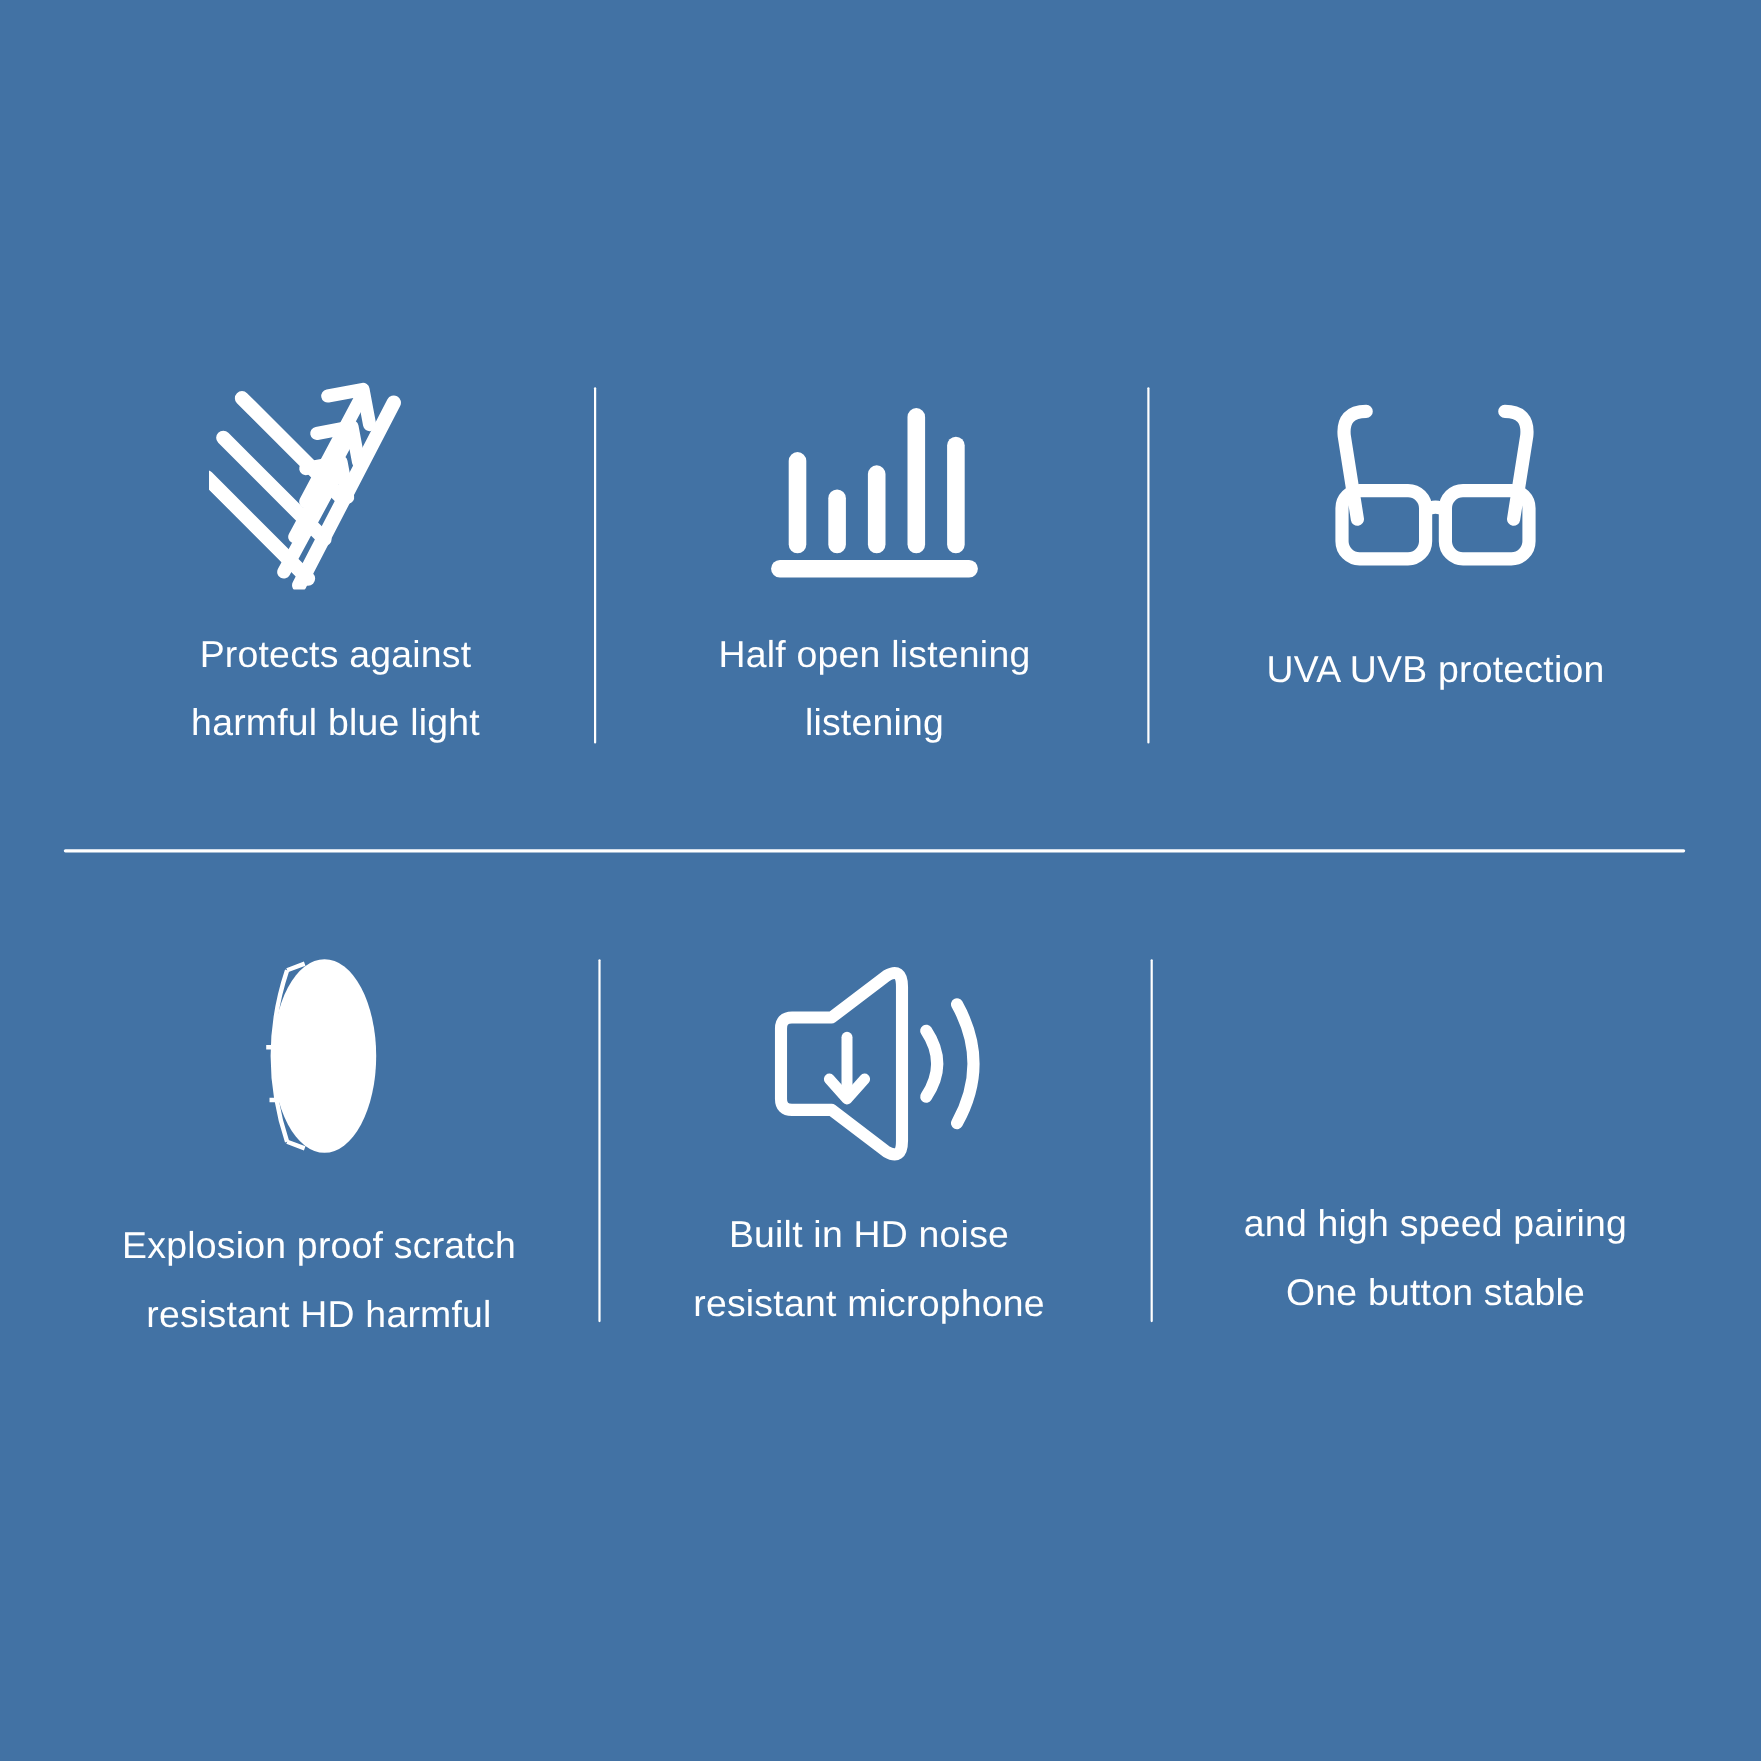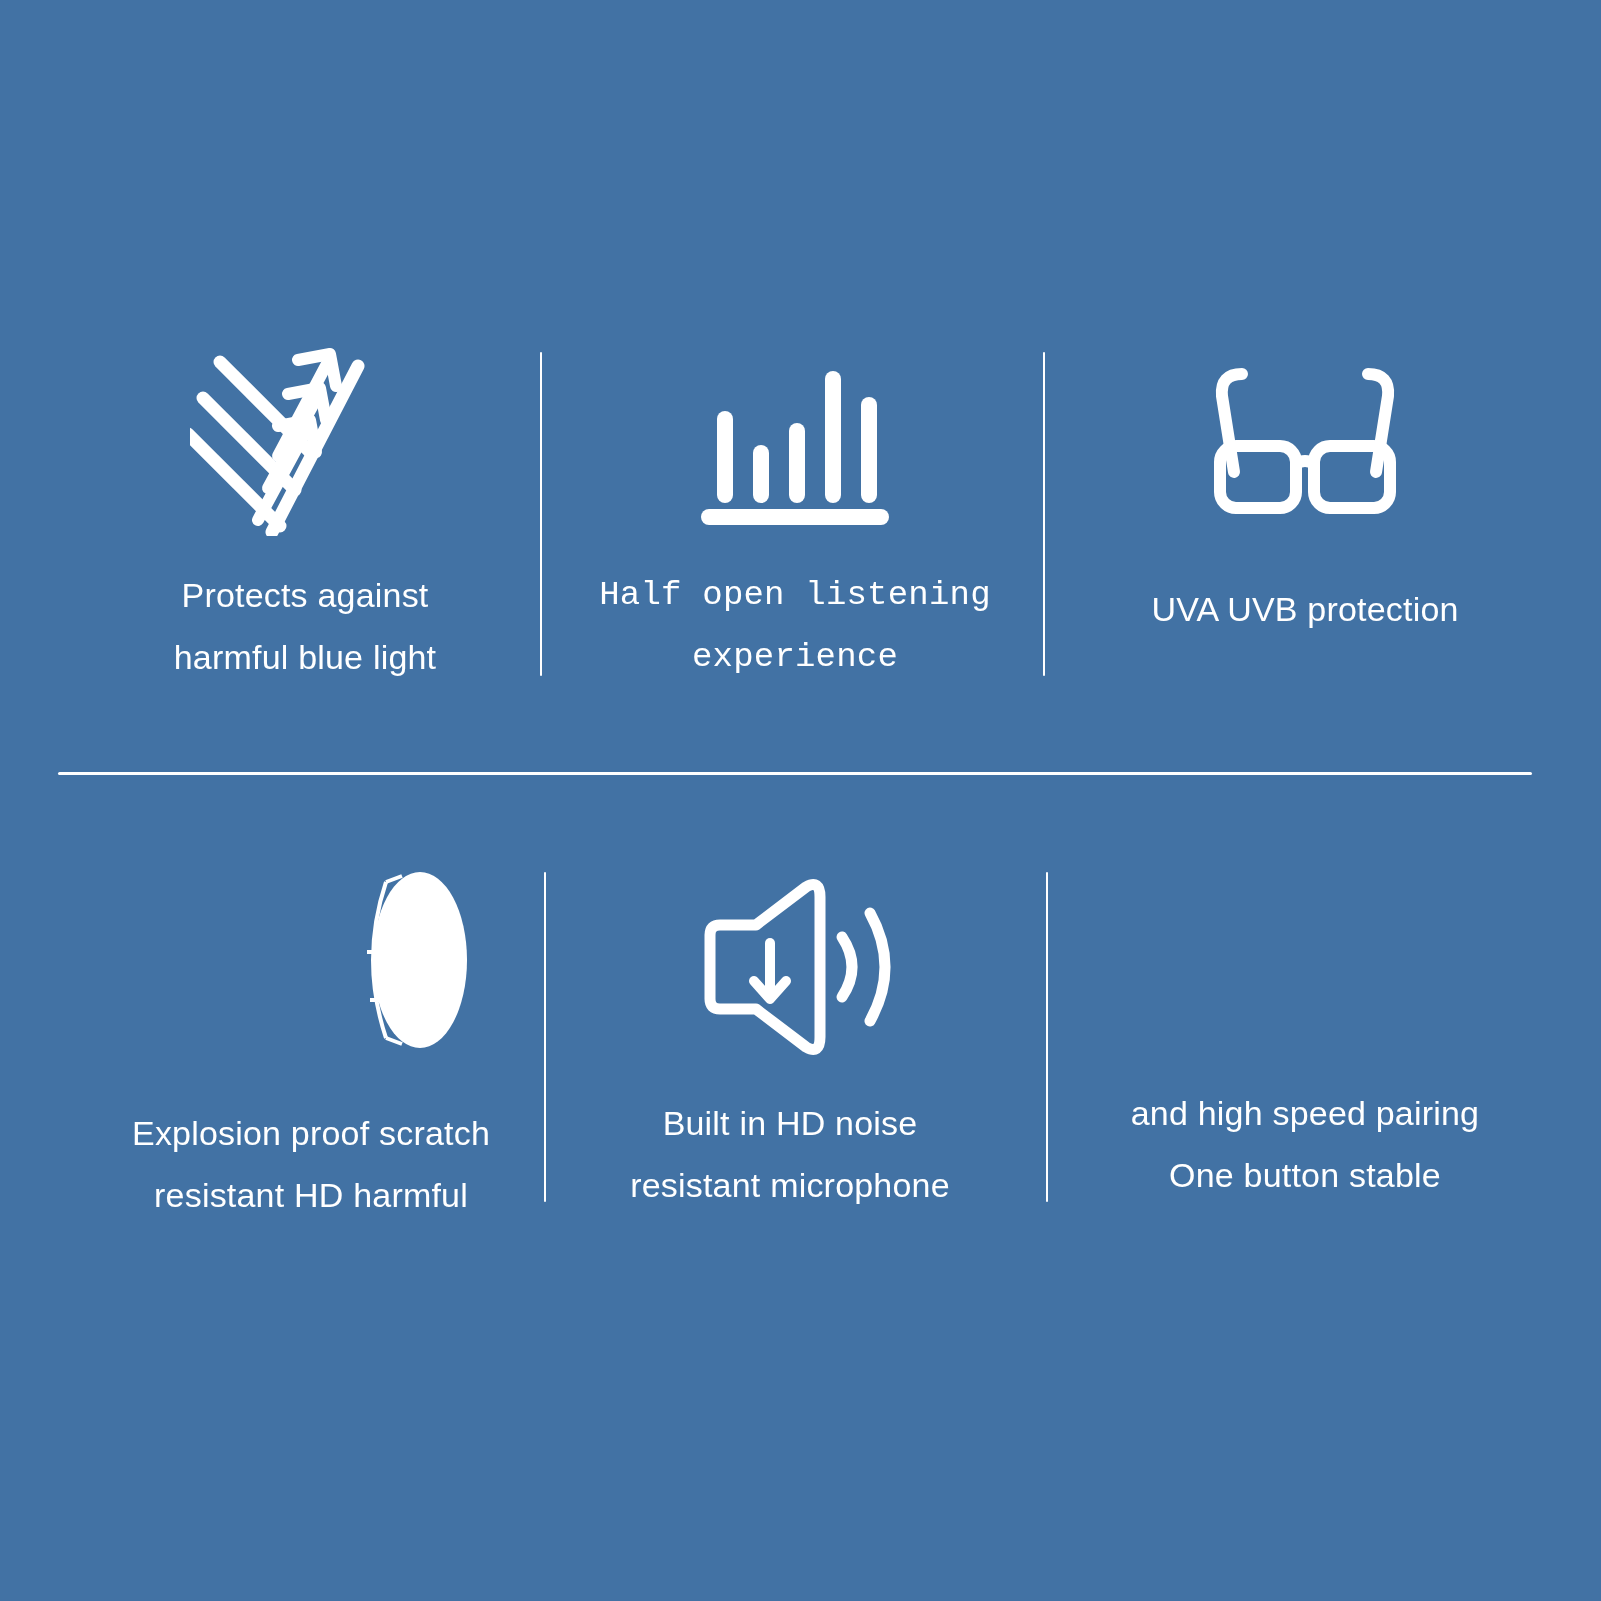--- a/index.html
+++ b/index.html
@@ -58,34 +58,34 @@
     background: #ffffff;
     border-radius: 2px;
   }
 
   
   #cell-bluelight { left: 110px;  top: 336px; width: 390px; }
   #cell-halfopen  { left: 600px;  top: 336px; width: 390px; }
   #cell-uvprot    { left: 1095px; top: 320px; width: 420px; }
 
   
-  #cell-lenses    { left: 90px;   top: 845px; width: 400px; align-items: flex-end; }
+  #cell-lenses    { left: 90px;   top: 845px; width: 400px; }
   #cell-mic       { left: 590px;  top: 845px; width: 400px; }
   #cell-pairing   { left: 1090px; top: 845px; width: 430px; }
 
   #cell-bluelight .icon-wrap,
   #cell-halfopen  .icon-wrap,
   #cell-uvprot    .icon-wrap { height: 200px; }
 
   #cell-lenses .icon-wrap,
   #cell-mic    .icon-wrap,
   #cell-pairing .icon-wrap { height: 215px; }
 
   #cell-bluelight .caption { margin-top: 28px; }
-  #cell-halfopen  .caption { margin-top: 28px; font-family: Liberation Mono, monospace; }
+  #cell-halfopen  .caption { margin-top: 28px; }
   #cell-uvprot    .caption { margin-top: 58px; }
 
   #cell-lenses  .caption { margin-top: 42px; }
   #cell-mic     .caption { margin-top: 32px; }
   #cell-pairing .caption { margin-top: 22px; }
 
   #div-v-1 { left: 540px;  top: 352px; height: 324px; }
   #div-v-2 { left: 1043px; top: 352px; height: 324px; }
   #div-v-3 { left: 544px;  top: 872px; height: 330px; }
   #div-v-4 { left: 1046px; top: 872px; height: 330px; }
@@ -133,21 +133,21 @@
           <line x1="66" y1="92" x2="66" y2="134"></line>
           <line x1="102" y1="70" x2="102" y2="134"></line>
           <line x1="138" y1="18" x2="138" y2="134"></line>
           <line x1="174" y1="44" x2="174" y2="134"></line>
         </g>
         <rect x="6" y="148" width="188" height="16" rx="8" fill="#ffffff"></rect>
       </svg>
     </div>
     <div class="caption">
       <span class="line">Half open listening</span>
-      <span class="line">experience</span>
+      <span class="line">listening</span>
     </div>
   </div>
 
   <div class="cell" id="cell-uvprot">
     <div class="icon-wrap">
       <svg width="210" height="160" viewBox="0 0 210 160">
         <g stroke="#ffffff" stroke-width="12" fill="none" stroke-linecap="round" stroke-linejoin="round">
 
           <path d="M 34 112 L 22 36 Q 20 14 42 14"></path>
 

